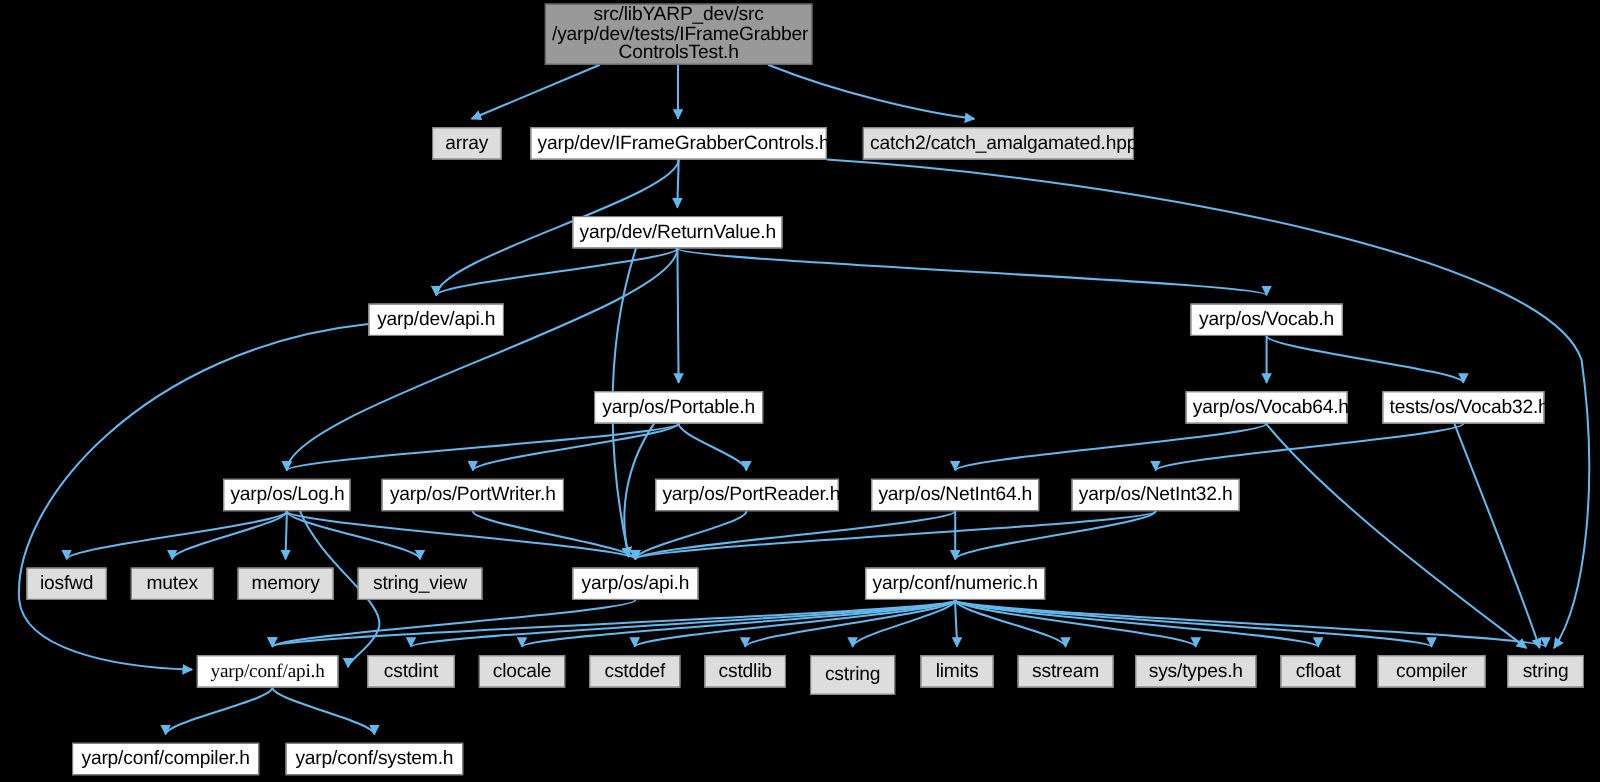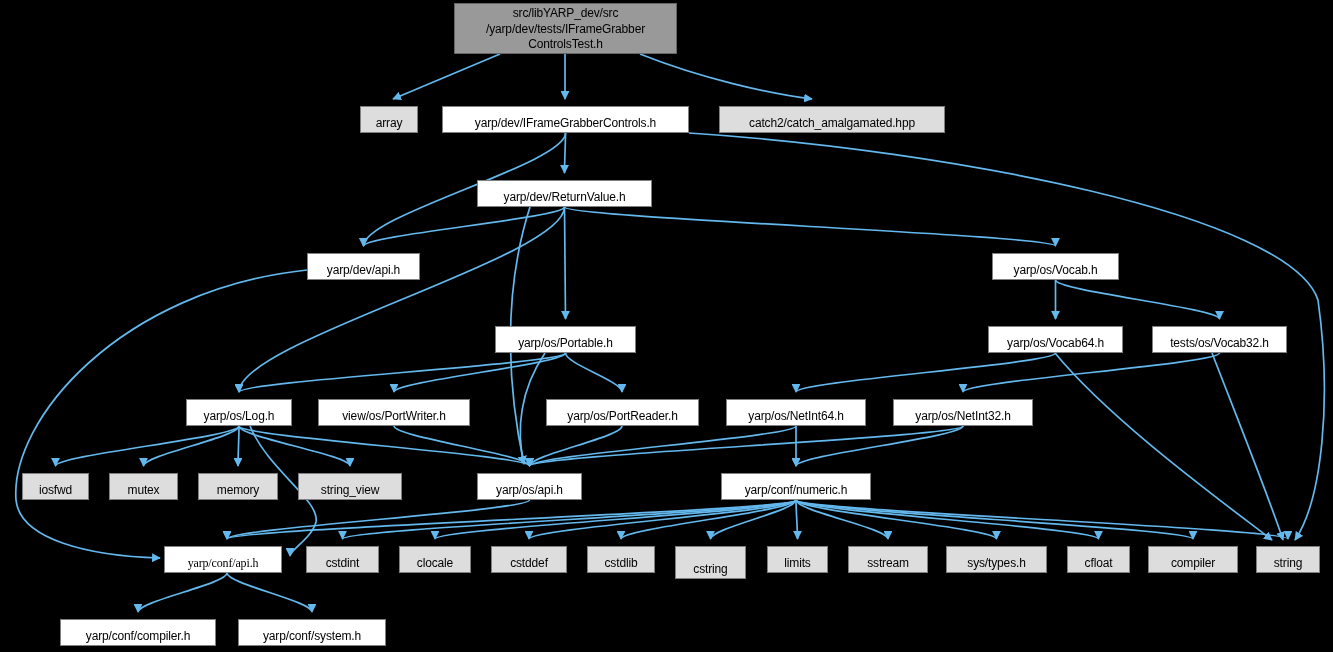--- a/index.html
+++ b/index.html
@@ -20,26 +20,26 @@
     left: 0;
     top: 0;
     width: 1333px;
     height: 652px;
     pointer-events: none;
   }
   .node {
     position: absolute;
     box-sizing: border-box;
     display: flex;
-    align-items: flex-end;
+    align-items: center;
     justify-content: center;
     text-align: center;
     border: 1px solid #808080;
     color: #000000;
-    font-size: 12px;
+    font-size: 16px;
     line-height: 15.6px;
     letter-spacing: -0.15px;
     white-space: pre-line;
     cursor: default;
   }
   .node.internal { background: #ffffff; }
   .node.external { background: #dddddd; }
   .node.root {
     background: #999999;
     border: 1px solid #666666;
@@ -115,21 +115,21 @@
       <div class="node external" style="left: 360px; top: 106px; width: 58px; height: 27px;"><span class="node-label">array</span></div>
       <div class="node internal" style="left: 442px; top: 106px; width: 247px; height: 27px;"><span class="node-label">yarp/dev/IFrameGrabberControls.h</span></div>
       <div class="node external" style="left: 719px; top: 106px; width: 226px; height: 27px;"><span class="node-label">catch2/catch_amalgamated.hpp</span></div>
       <div class="node internal" style="left: 477px; top: 180px; width: 175px; height: 27px;"><span class="node-label">yarp/dev/ReturnValue.h</span></div>
       <div class="node internal" style="left: 307px; top: 253px; width: 113px; height: 27px;"><span class="node-label">yarp/dev/api.h</span></div>
       <div class="node internal" style="left: 992px; top: 253px; width: 127px; height: 27px;"><span class="node-label">yarp/os/Vocab.h</span></div>
       <div class="node internal" style="left: 495px; top: 326px; width: 141px; height: 27px;"><span class="node-label">yarp/os/Portable.h</span></div>
       <div class="node internal" style="left: 988px; top: 326px; width: 135px; height: 27px;"><span class="node-label">yarp/os/Vocab64.h</span></div>
       <div class="node internal" style="left: 1152px; top: 326px; width: 135px; height: 27px;"><span class="node-label">tests/os/Vocab32.h</span></div>
       <div class="node internal" style="left: 186px; top: 399px; width: 106px; height: 27px;"><span class="node-label">yarp/os/Log.h</span></div>
-      <div class="node internal" style="left: 318px; top: 399px; width: 152px; height: 27px;"><span class="node-label">view/os/PortWriter.h</span></div>
+      <div class="node internal" style="left: 318px; top: 399px; width: 152px; height: 27px;"><span class="node-label">yarp/os/PortWriter.h</span></div>
       <div class="node internal" style="left: 546px; top: 399px; width: 153px; height: 27px;"><span class="node-label">yarp/os/PortReader.h</span></div>
       <div class="node internal" style="left: 726px; top: 399px; width: 140px; height: 27px;"><span class="node-label">yarp/os/NetInt64.h</span></div>
       <div class="node internal" style="left: 893px; top: 399px; width: 140px; height: 27px;"><span class="node-label">yarp/os/NetInt32.h</span></div>
       <div class="node external" style="left: 22px; top: 473px; width: 67px; height: 27px;"><span class="node-label">iosfwd</span></div>
       <div class="node external" style="left: 109px; top: 473px; width: 69px; height: 27px;"><span class="node-label">mutex</span></div>
       <div class="node external" style="left: 198px; top: 473px; width: 80px; height: 27px;"><span class="node-label">memory</span></div>
       <div class="node external" style="left: 298px; top: 473px; width: 104px; height: 27px;"><span class="node-label">string_view</span></div>
       <div class="node internal" style="left: 477px; top: 473px; width: 105px; height: 27px;"><span class="node-label">yarp/os/api.h</span></div>
       <div class="node internal" style="left: 721px; top: 473px; width: 150px; height: 27px;"><span class="node-label">yarp/conf/numeric.h</span></div>
       <div class="node internal" style="left: 164px; top: 546px; width: 118px; height: 27px; font-family: Liberation Serif, serif;"><span class="node-label">yarp/conf/api.h</span></div>

